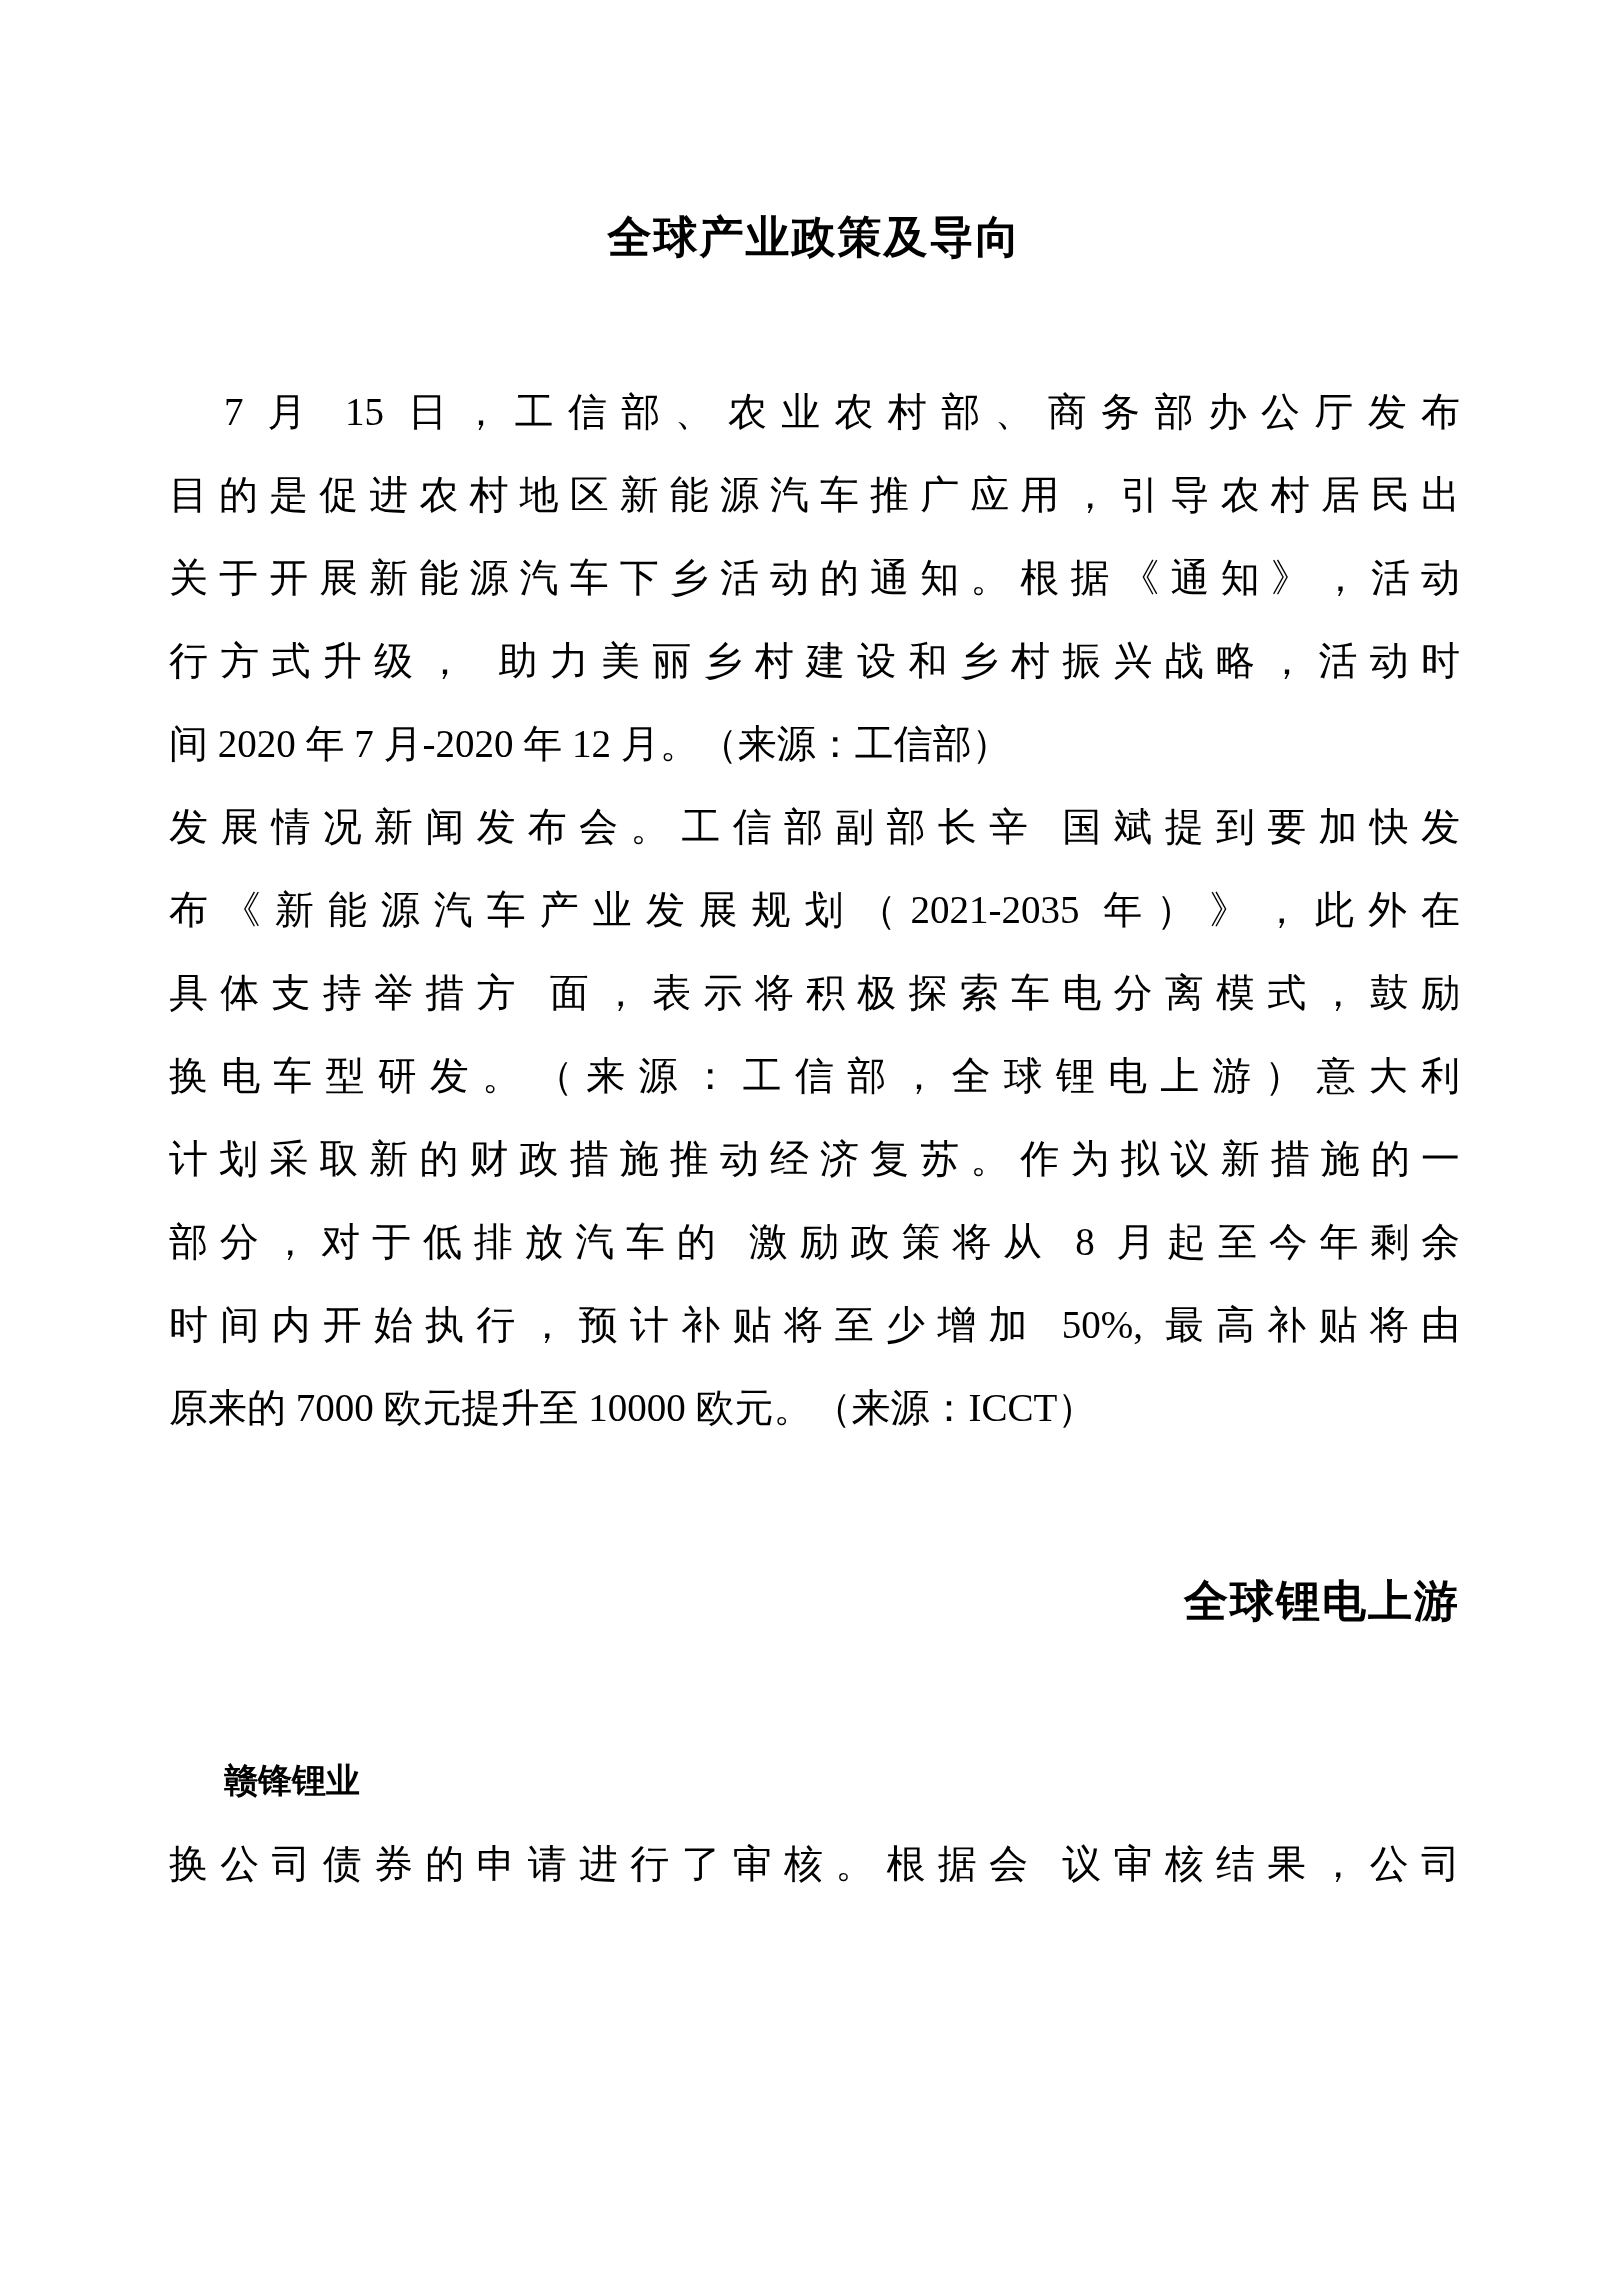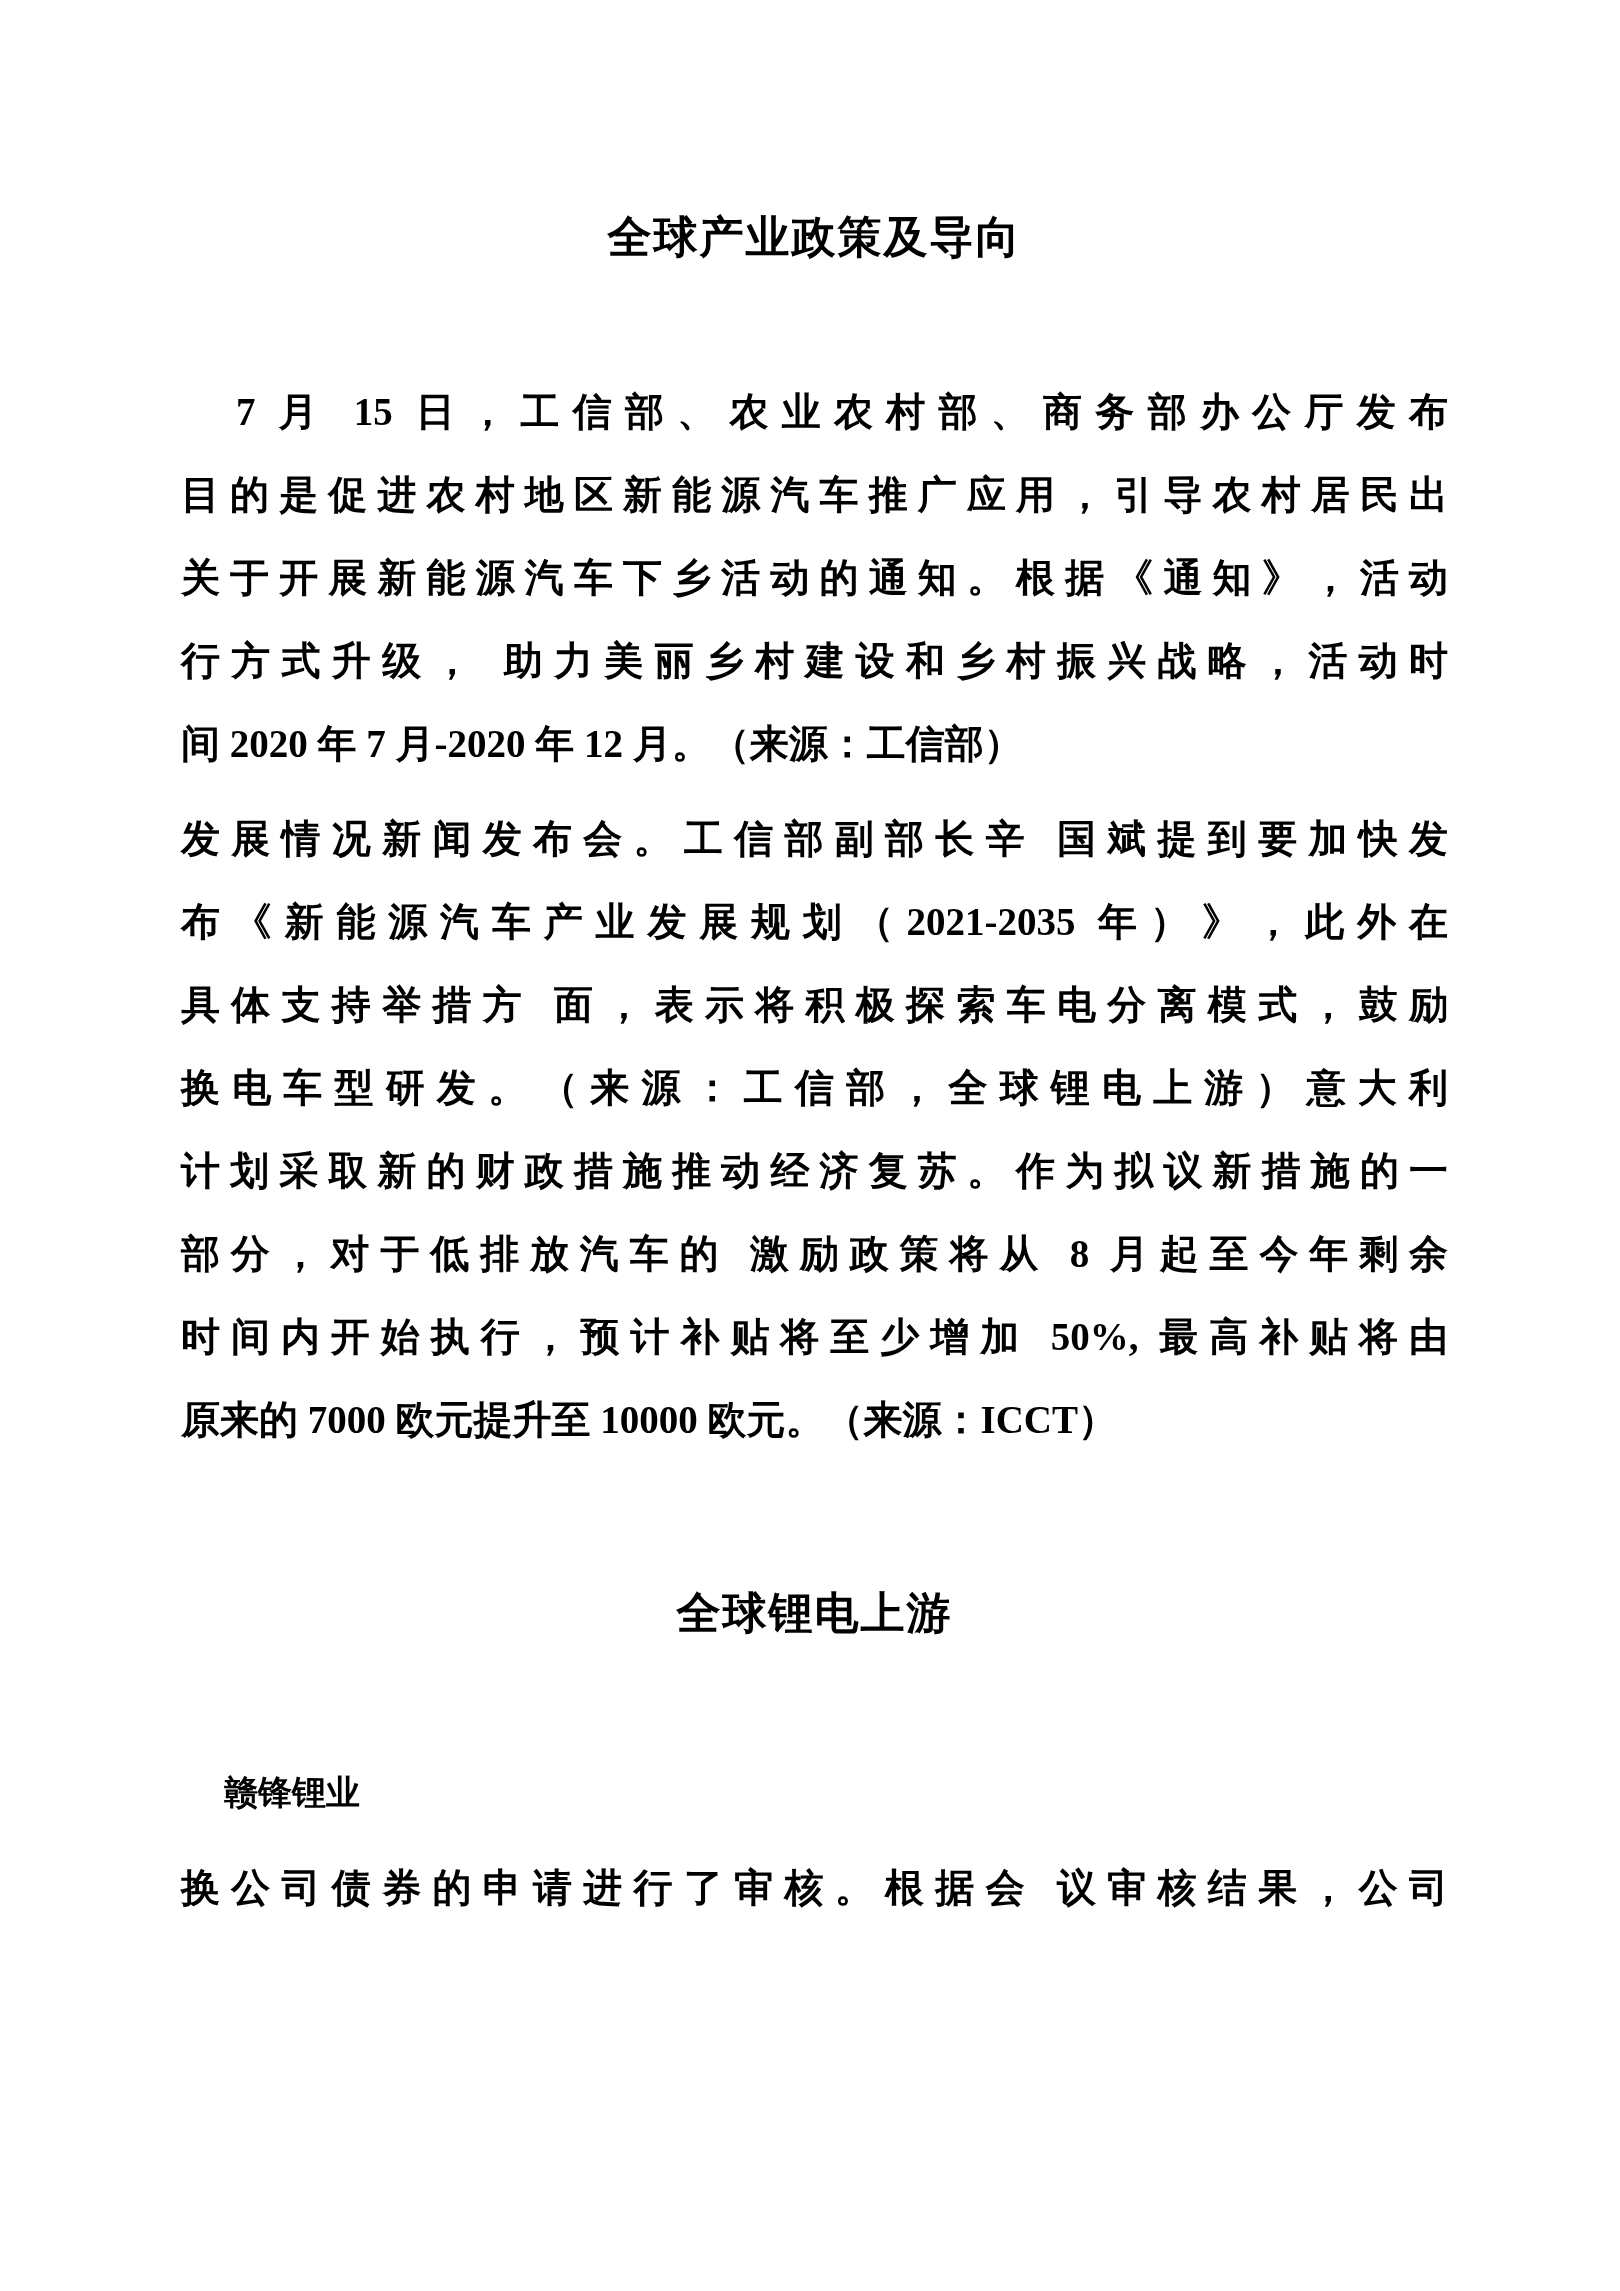--- a/index.html
+++ b/index.html
@@ -32,26 +32,26 @@
   .section-heading {
     margin: 0;
     font-size: 44px;
     line-height: 59px;
     font-weight: bold;
     text-align: center;
     letter-spacing: 2px;
   }
   .heading-2 {
     margin-top: 123px;
+    text-align: right;
   }
   .paragraph {
-    margin: 12px;
+    margin: 0;
     font-size: 39px;
     line-height: 83px;
-    font-weight: bold;
   }
   .para-1 {
     margin-top: 103px;
   }
   .sub-heading {
     margin: 0;
     margin-top: 108px;
     font-size: 34px;
     line-height: 83px;
     font-weight: bold;

